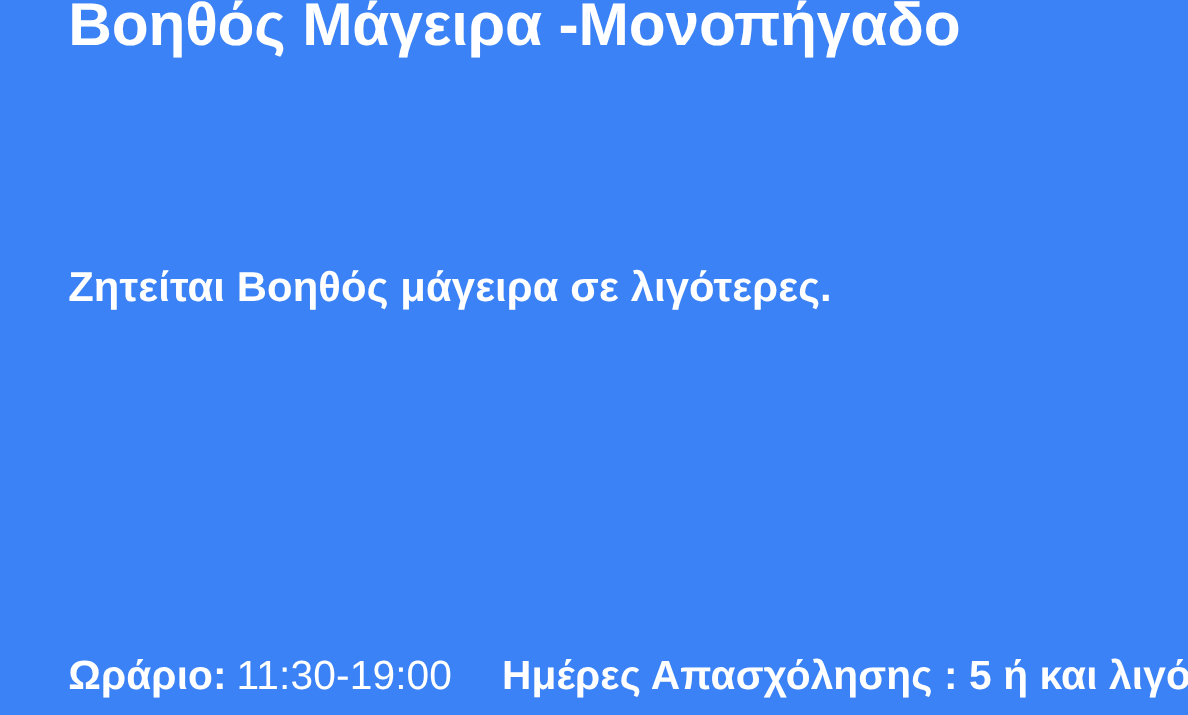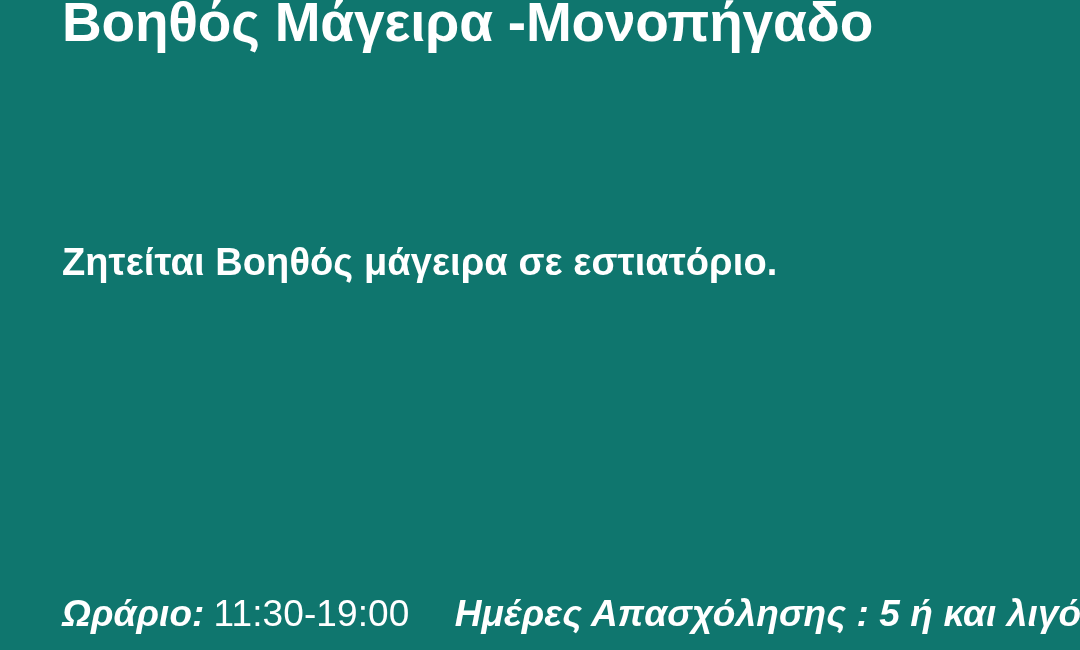--- a/index.html
+++ b/index.html
@@ -70,41 +70,40 @@
   }
   .footer-group {
     display: inline-block;
     vertical-align: top;
   }
   .footer-group + .footer-group {
     margin-left: 35px;
   }
   .lbl-bold {
     font-weight: 700;
-    font-style: italic;
   }
   .val-regular {
     font-weight: 400;
   }
   .spacer-inline {
     display: inline-block;
     width: 9px;
   }
 </style>
 </head>
 <body>
 
-<div id="slide" style="background: #0f766e;">
+<div id="slide" style="background: #3b82f6;">
 
   <div class="title-row">
     <span class="title-text">Βοηθός Μάγειρα -Μονοπήγαδο</span>
   </div>
 
   <div class="body-row">
-    <span class="body-text">Ζητείται Βοηθός μάγειρα σε εστιατόριο.</span>
+    <span class="body-text">Ζητείται Βοηθός μάγειρα σε λιγότερες.</span>
   </div>
 
   <div class="footer-row">
 
     <span class="footer-group">
       <span class="lbl-bold">Ωράριο:</span><span class="spacer-inline"></span><span class="val-regular">11:30-19:00</span>
     </span>
 
     <span class="footer-group">
       <span class="lbl-bold">Ημέρες Απασχόλησης : 5 ή και λιγότερες</span>

